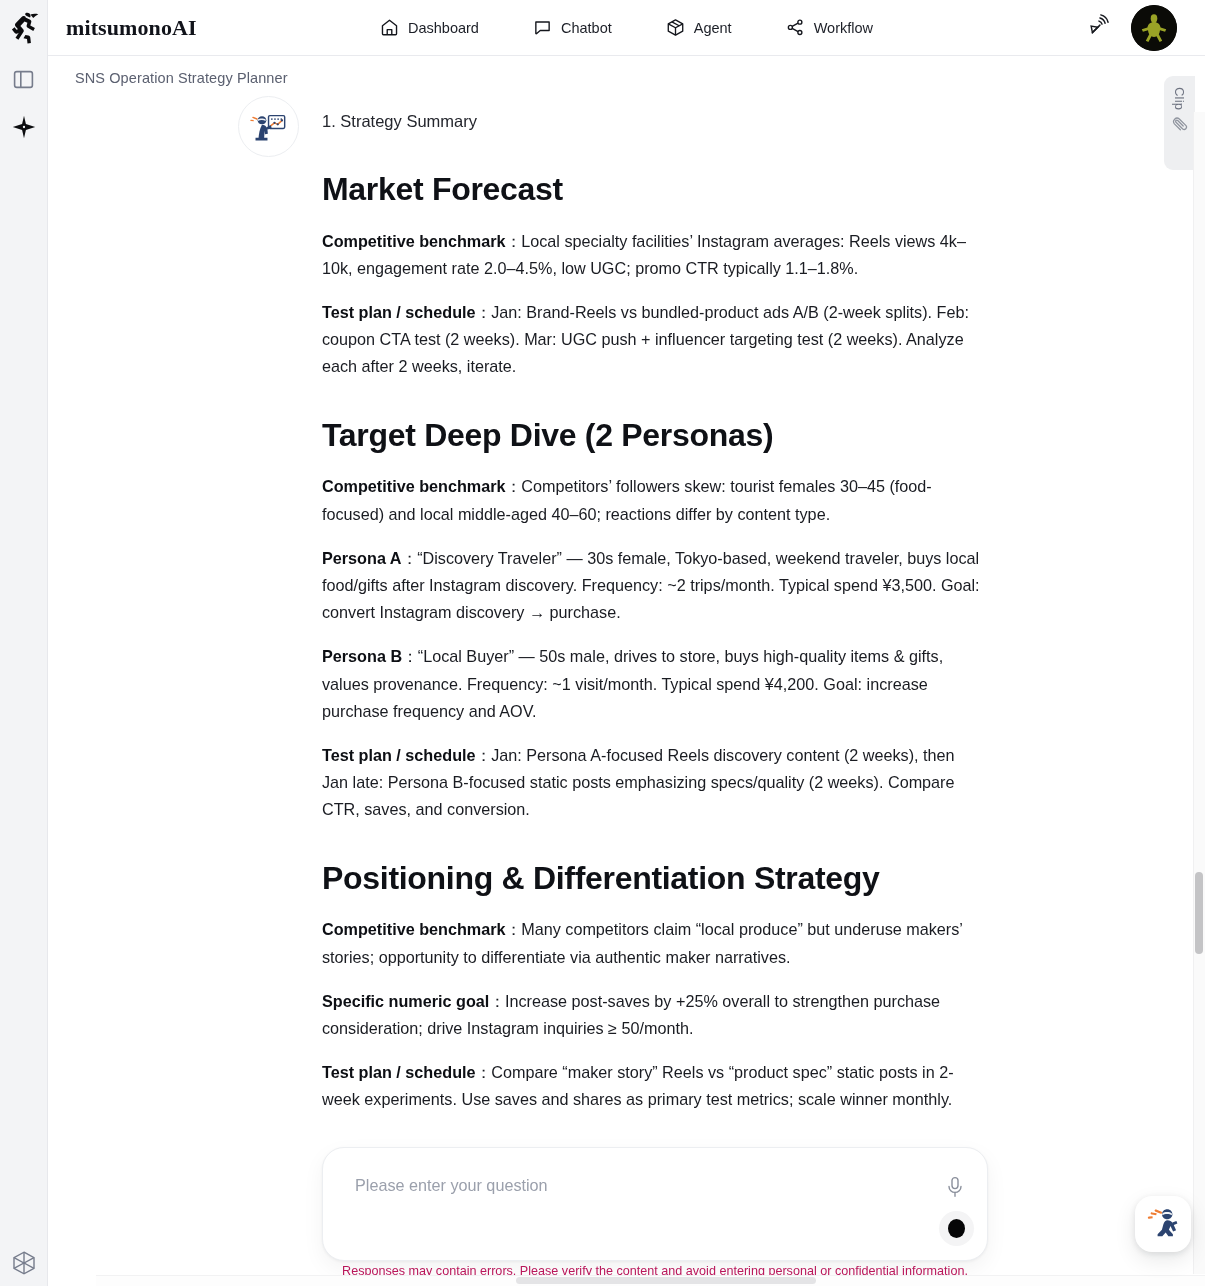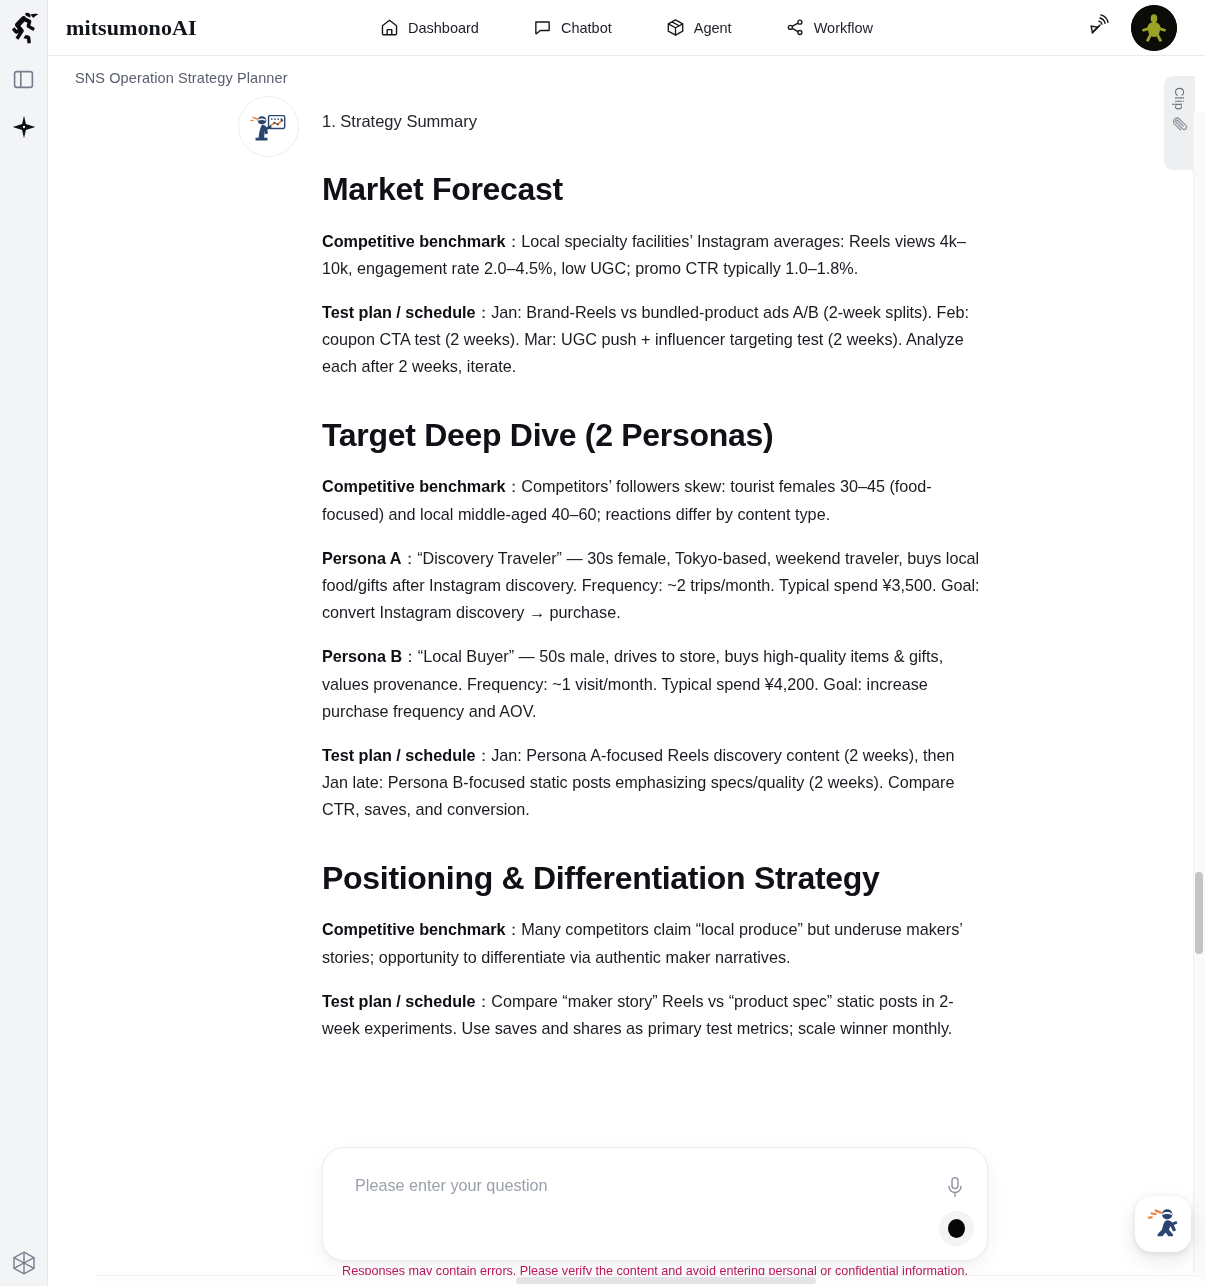--- a/index.html
+++ b/index.html
@@ -331,21 +331,21 @@
             <path d="M12.6 17.5 c3.2 0 5.5 2.3 5.8 5.4 l.4 4.3 -3 .3 -.4-3.6 -.5 7.5 3.5 0 0 2.8 -12.6 0 0-2.8 3.2 0 c.3-3.7 1.1-9.6 3.6-13.9 z" fill="#2c4470"></path>
             <path d="M17.2 20.5 L21.5 18 l1.4 2.4 -4.4 2.6 z" fill="#2c4470"></path>
           </svg>
         </div>
 
         <div class="content">
           <div class="meta-line">1. Strategy Summary</div>
 
           <h2 class="first">Market Forecast</h2>
           <p>
-            <b>Competitive benchmark</b><span class="colon">：</span><span>Local specialty facilities’ Instagram averages: Reels views 4k–10k, engagement rate 2.0–4.5%, low UGC; promo CTR typically 1.0–1.8%.</span>
+            <b>Competitive benchmark</b><span class="colon">：</span><span>Local specialty facilities’ Instagram averages: Reels views 4k–10k, engagement rate 2.0–4.5%, low UGC; promo CTR typically 1.1–1.8%.</span>
           </p>
           <p>
             <b>Test plan / schedule</b><span class="colon">：</span><span>Jan: Brand-Reels vs bundled-product ads A/B (2-week splits). Feb: coupon CTA test (2 weeks). Mar: UGC push + influencer targeting test (2 weeks). Analyze each after 2 weeks, iterate.</span>
           </p>
 
           <h2>Target Deep Dive (2 Personas)</h2>
           <p>
             <b>Competitive benchmark</b><span class="colon">：</span><span>Competitors’ followers skew: tourist females 30–45 (food-focused) and local middle-aged 40–60; reactions differ by content type.</span>
           </p>
           <p>
@@ -354,20 +354,23 @@
           <p>
             <b>Persona B</b><span class="colon">：</span><span>“Local Buyer” — 50s male, drives to store, buys high-quality items &amp; gifts, values provenance. Frequency: ~1 visit/month. Typical spend ¥4,200. Goal: increase purchase frequency and AOV.</span>
           </p>
           <p>
             <b>Test plan / schedule</b><span class="colon">：</span><span>Jan: Persona A-focused Reels discovery content (2 weeks), then Jan late: Persona B-focused static posts emphasizing specs/quality (2 weeks). Compare CTR, saves, and conversion.</span>
           </p>
 
           <h2>Positioning &amp; Differentiation Strategy</h2>
           <p>
             <b>Competitive benchmark</b><span class="colon">：</span><span>Many competitors claim “local produce” but underuse makers’ stories; opportunity to differentiate via authentic maker narratives.</span>
+          </p>
+          <p>
+            <b>Specific numeric goal</b><span class="colon">：</span><span>Increase post-saves by +25% overall to strengthen purchase consideration; drive Instagram inquiries ≥ 50/month.</span>
           </p>
           <p>
             <b>Test plan / schedule</b><span class="colon">：</span><span>Compare “maker story” Reels vs “product spec” static posts in 2-week experiments. Use saves and shares as primary test metrics; scale winner monthly.</span>
           </p>
         </div>
       </div>
 
       <div class="composer-zone">
         <div class="composer">
           <div class="composer-placeholder">Please enter your question</div>

